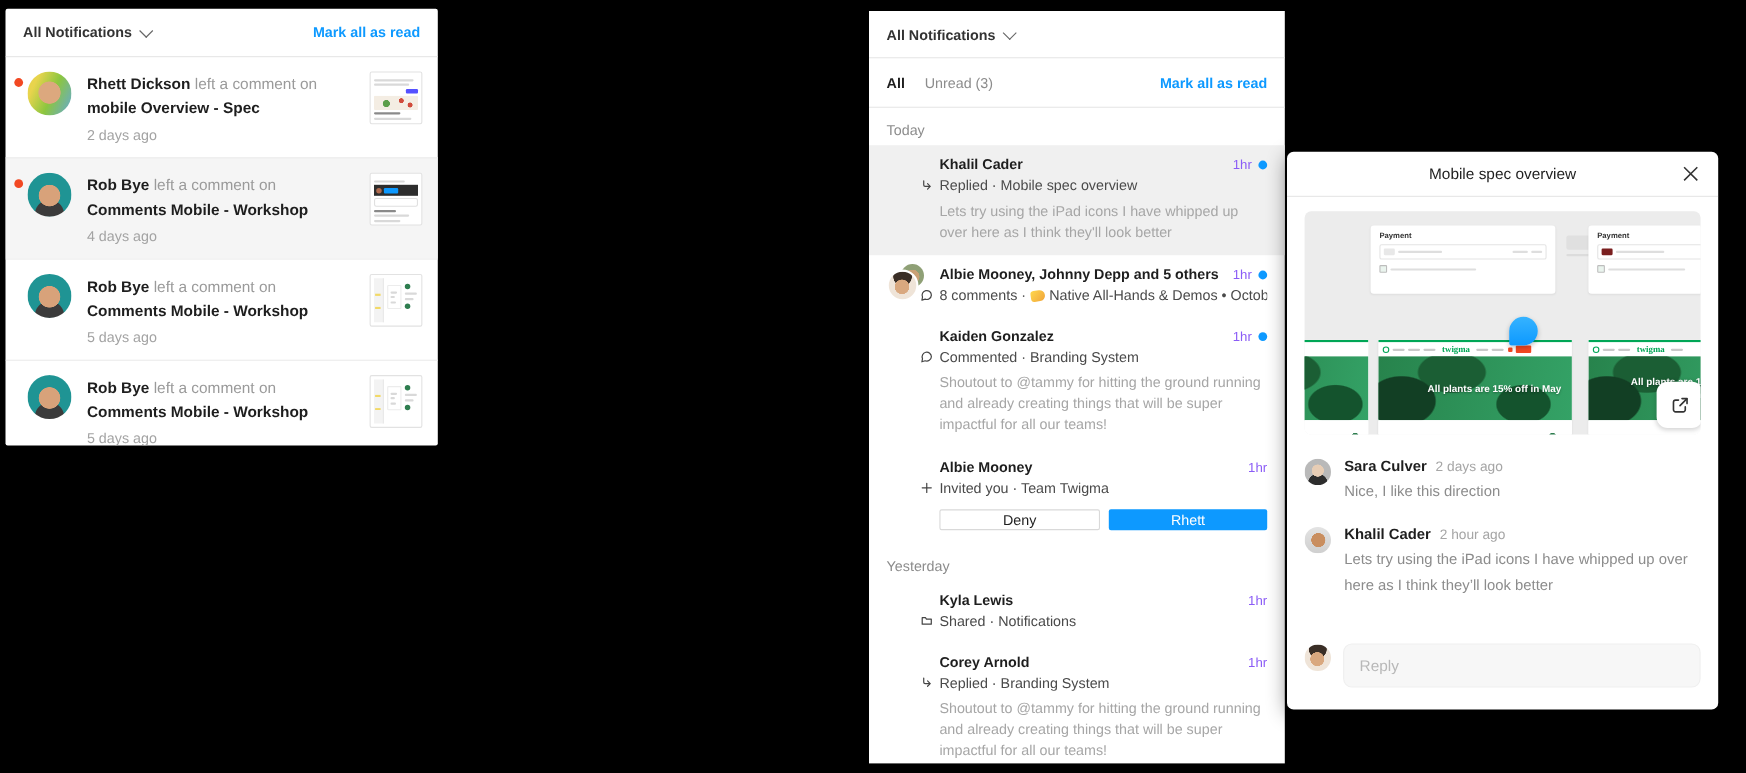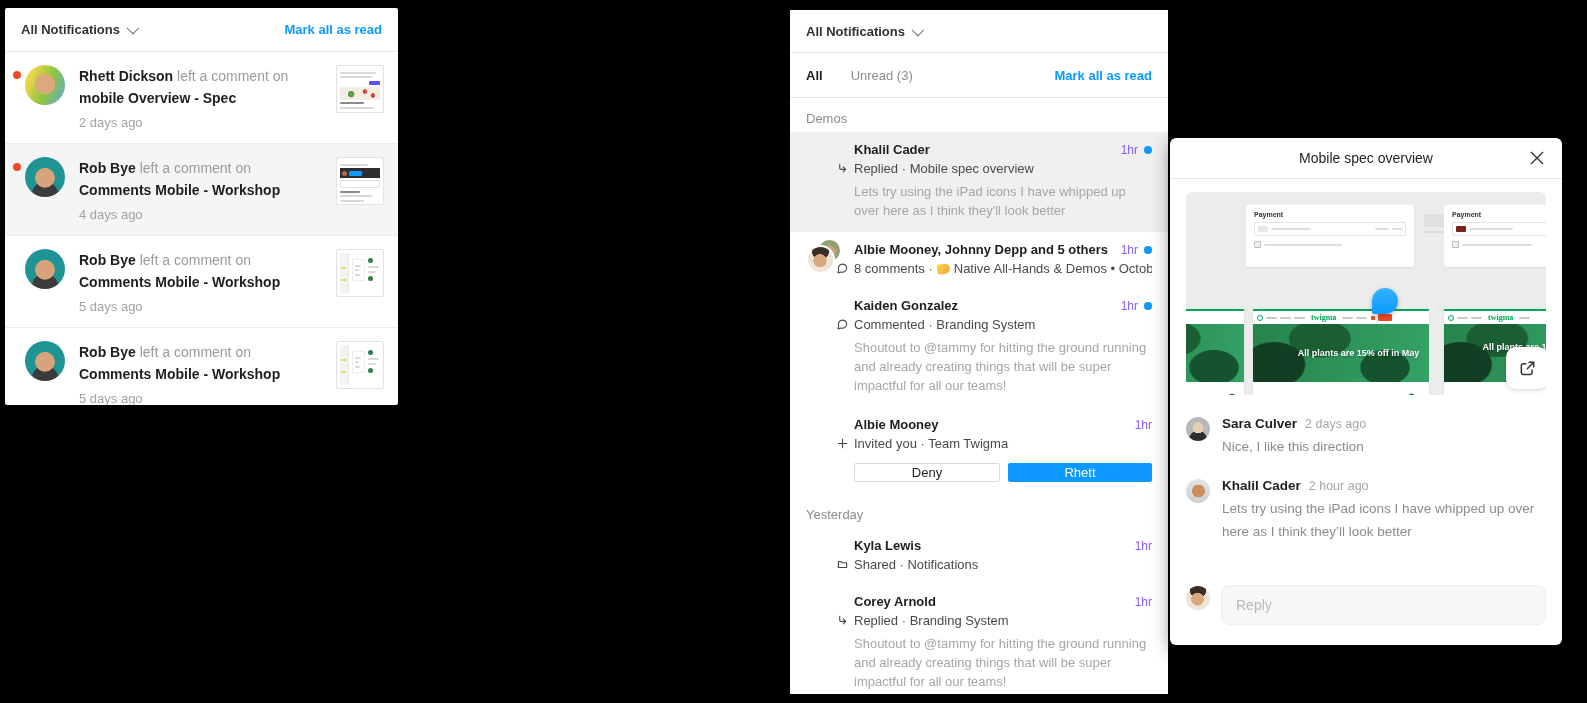--- a/index.html
+++ b/index.html
@@ -44,21 +44,21 @@
           background-image:linear-gradient(#f2d967 0 2px,transparent 2px),linear-gradient(#f2d967 0 2px,transparent 2px);
           background-size:5px 2px;background-position:1px 14px,1px 26px;background-repeat:no-repeat;}
   .t-mid{flex:1;padding-top:6px;}
   .t-card{border:1px solid #ececec;border-radius:1px;padding:2px;background:#fff;}
   .t-right{width:12px;padding-top:2px;}
   .t-gdot{display:block;width:5px;height:5px;border-radius:50%;background:#2e7d4f;margin:3px 0;}
 
   
   .p-center{left:790px;top:10px;width:378px;height:684px;overflow:hidden;}
   .p-center header{height:42px;display:flex;align-items:center;padding:0 16px;border-bottom:1px solid #e6e6e6;}
-  .tabs{height:44px;display:flex;align-items:center;gap:28px;padding:0 16px;border-bottom:1px solid #e6e6e6;}
+  .tabs{height:44px;display:flex;align-items:center;gap:18px;padding:0 16px;border-bottom:1px solid #e6e6e6;}
   .tab{font-size:13px;color:#8c8c8c;cursor:pointer;}
   .tab.active{color:#1e1e1e;font-weight:700;}
   .tabs .mark{margin-left:auto;}
   .sec-label{font-size:13px;color:#8c8c8c;padding:13px 16px 6px;}
   .m-item{display:flex;gap:16px;padding:10px 16px 12px;cursor:pointer;}
   .m-item.hl{background:#f0f0f0;}
   .m-avwrap{width:32px;flex:none;position:relative;height:32px;}
   .m-av{width:32px;height:32px;border-radius:50%;}
   .badge{position:absolute;right:-12px;bottom:-2px;width:16px;height:16px;border-radius:50%;
          background:#fff;display:flex;align-items:center;justify-content:center;}
@@ -278,21 +278,21 @@
       <span>All Notifications</span>
       <span class="chev"></span>
     </div>
   </header>
   <div class="tabs">
     <span class="tab active">All</span>
     <span class="tab">Unread (3)</span>
     <a class="mark">Mark all as read</a>
   </div>
   <div id="center-list">
-      <div class="sec-label">Demos</div>
+      <div class="sec-label">Today</div>
       <div class="m-item hl">
         <div class="m-avwrap"><span class="m-av av-khalil"></span><span class="badge">
             <svg viewBox="0 0 12 12">
               <path d="M3 1.5v4.2c0 .8.6 1.3 1.4 1.3H9"></path>
               <path d="M6.8 4.3 9.4 7 6.8 9.7"></path>
             </svg>
           </span></div>
         <div class="m-content">
           <div class="m-row1">
             <span class="m-name">Khalil Cader</span>

